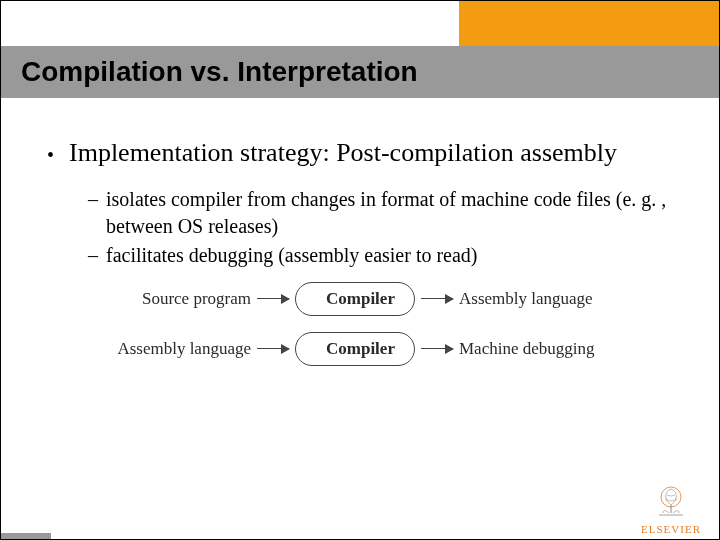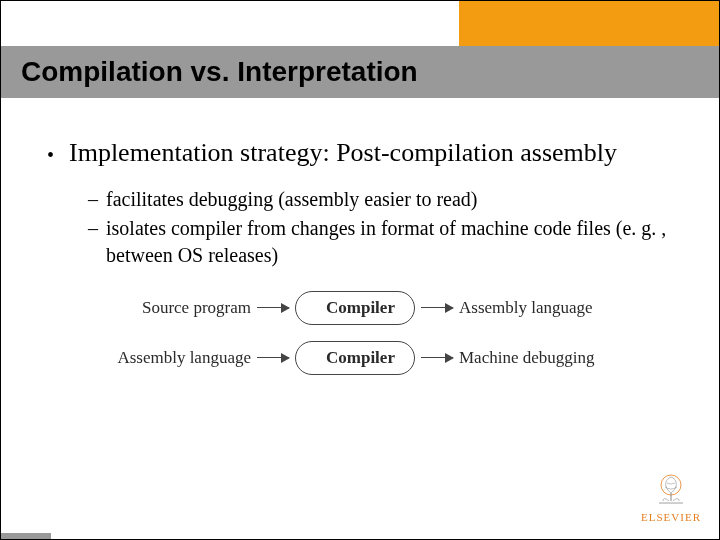--- a/index.html
+++ b/index.html
@@ -63,21 +63,21 @@
   }
   .sub-list .item {
     margin-bottom: 2px;
   }
   .sub-list .dash {
     display: inline-block;
     width: 18px;
     margin-left: -18px;
   }
   .diagram {
-    margin-top: 22px;
+    margin-top: 13px;
     padding: 0 60px;
   }
   .flow-row {
     display: flex;
     align-items: center;
     justify-content: center;
     gap: 6px;
     margin-bottom: 16px;
     font-family: 'Times New Roman', serif;
     font-size: 17px;
@@ -107,21 +107,21 @@
     position: absolute;
     right: -1px;
     top: -4px;
     border-left: 9px solid #444;
     border-top: 5px solid transparent;
     border-bottom: 5px solid transparent;
   }
   .footer-brand {
     position: absolute;
     right: 18px;
-    bottom: 16px;
+    bottom: 4px;
     text-align: center;
     font-family: Georgia, serif;
     color: #e67e22;
     font-size: 11px;
     letter-spacing: 1px;
   }
   .brand-icon {
     width: 40px;
     height: 38px;
     margin: 0 auto 2px auto;
@@ -144,24 +144,24 @@
     <h1>Compilation vs. Interpretation</h1>
   </div>
 </div>
 
 <div class="content">
   <div class="bullet-main">
     <span class="dot">•</span><span>Implementation strategy: Post-compilation assembly</span>
   </div>
   <div class="sub-list">
     <div class="item">
-      <span class="dash">–</span><span>facilitates debugging (assembly easier to read)</span>
+      <span class="dash">–</span><span>isolates compiler from changes in format of machine code files (e. g. , between OS releases)</span>
     </div>
     <div class="item">
-      <span class="dash">–</span><span>isolates compiler from changes in format of machine code files (e. g. , between OS releases)</span>
+      <span class="dash">–</span><span>facilitates debugging (assembly easier to read)</span>
     </div>
   </div>
 
   <div class="diagram">
     <div class="flow-row">
       <div class="flow-label left">Source program</div>
       <div class="arrow"></div>
       <div class="flow-box">Compiler</div>
       <div class="arrow"></div>
       <div class="flow-label right">Assembly language</div>

